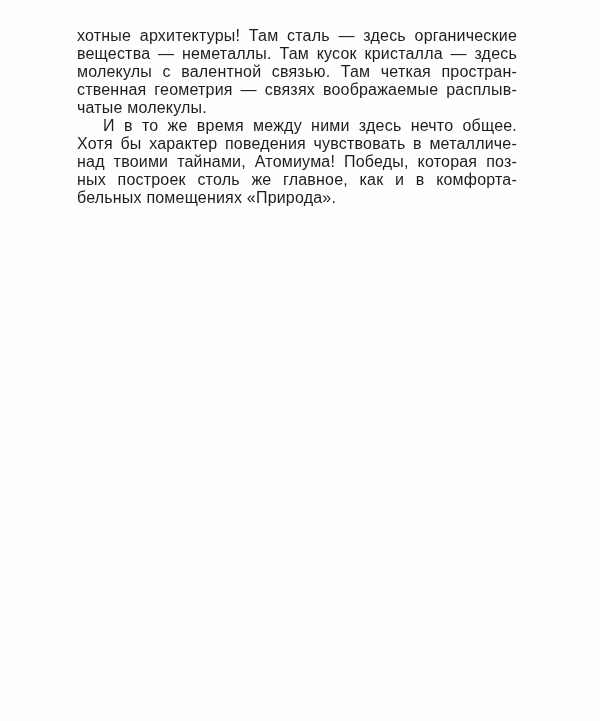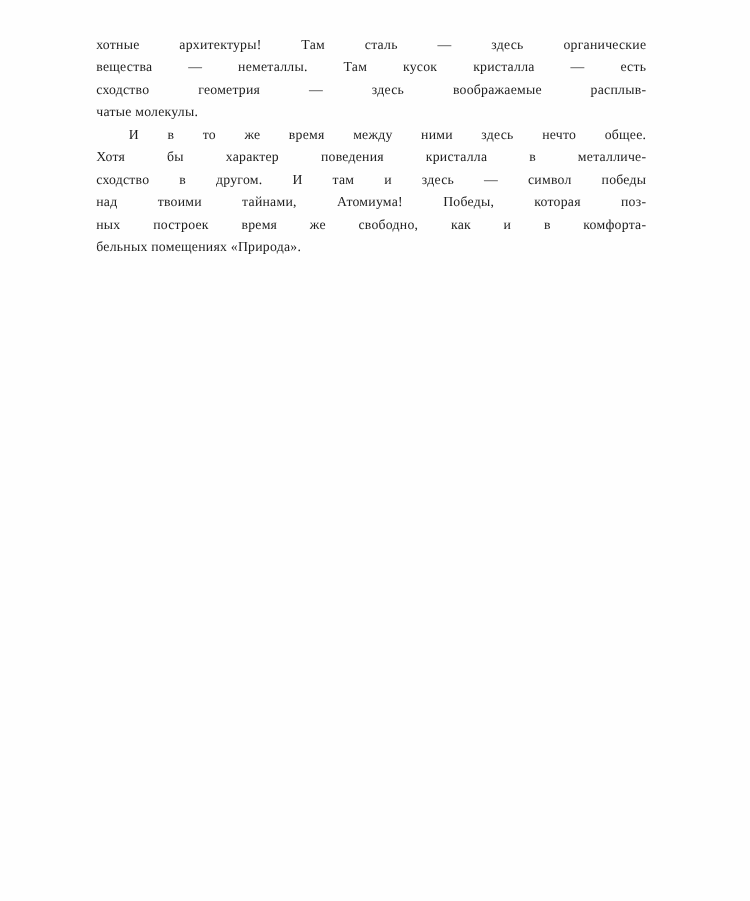--- a/index.html
+++ b/index.html
@@ -16,22 +16,22 @@
     position: relative;
     width: 600px;
     height: 721px;
     background: var(--page-bg, #fefefe);
   }
   .text-block {
     position: absolute;
     left: 77px;
     top: 27px;
     width: 440px;
-    font-family: Liberation Serif, serif;
-    font-size: 11px;
+    font-family: Liberation Sans, sans-serif;
+    font-size: 16px;
     line-height: 18px;
     letter-spacing: 0.2px;
     color: var(--ink, #1d1d1d);
     text-rendering: optimizeLegibility;
   }
   .paragraph {
     margin: 0;
     padding: 0;
   }
   .line {
@@ -47,26 +47,26 @@
     text-indent: 26px;
   }
 </style>
 </head>
 <body>
 
 <div class="page" style="--page-bg: #fefefe;">
   <div class="text-block" id="text-block" style="--ink: #1d1d1d;">
       <div class="paragraph">
         <div class="line">хотные архитектуры! Там сталь — здесь органические</div>
-        <div class="line">вещества — неметаллы. Там кусок кристалла — есть</div>
-        <div class="line">сходство геометрия — здесь воображаемые расплыв-</div>
+        <div class="line">вещества — неметаллы. Там кусок кристалла — здесь</div>
+        <div class="line">молекулы с валентной связью. Там четкая простран-</div>
+        <div class="line">ственная геометрия — связях воображаемые расплыв-</div>
         <div class="line last">чатые молекулы.</div>
       </div>
       <div class="paragraph">
         <div class="line indent">И в то же время между ними здесь нечто общее.</div>
-        <div class="line">Хотя бы характер поведения кристалла в металличе-</div>
-        <div class="line">сходство в другом. И там и здесь — символ победы</div>
+        <div class="line">Хотя бы характер поведения чувствовать в металличе-</div>
         <div class="line">над твоими тайнами, Атомиума! Победы, которая поз-</div>
-        <div class="line">ных построек время же свободно, как и в комфорта-</div>
+        <div class="line">ных построек столь же главное, как и в комфорта-</div>
         <div class="line last">бельных помещениях «Природа».</div>
       </div>
     </div>
 </div>
 
 </body></html>

